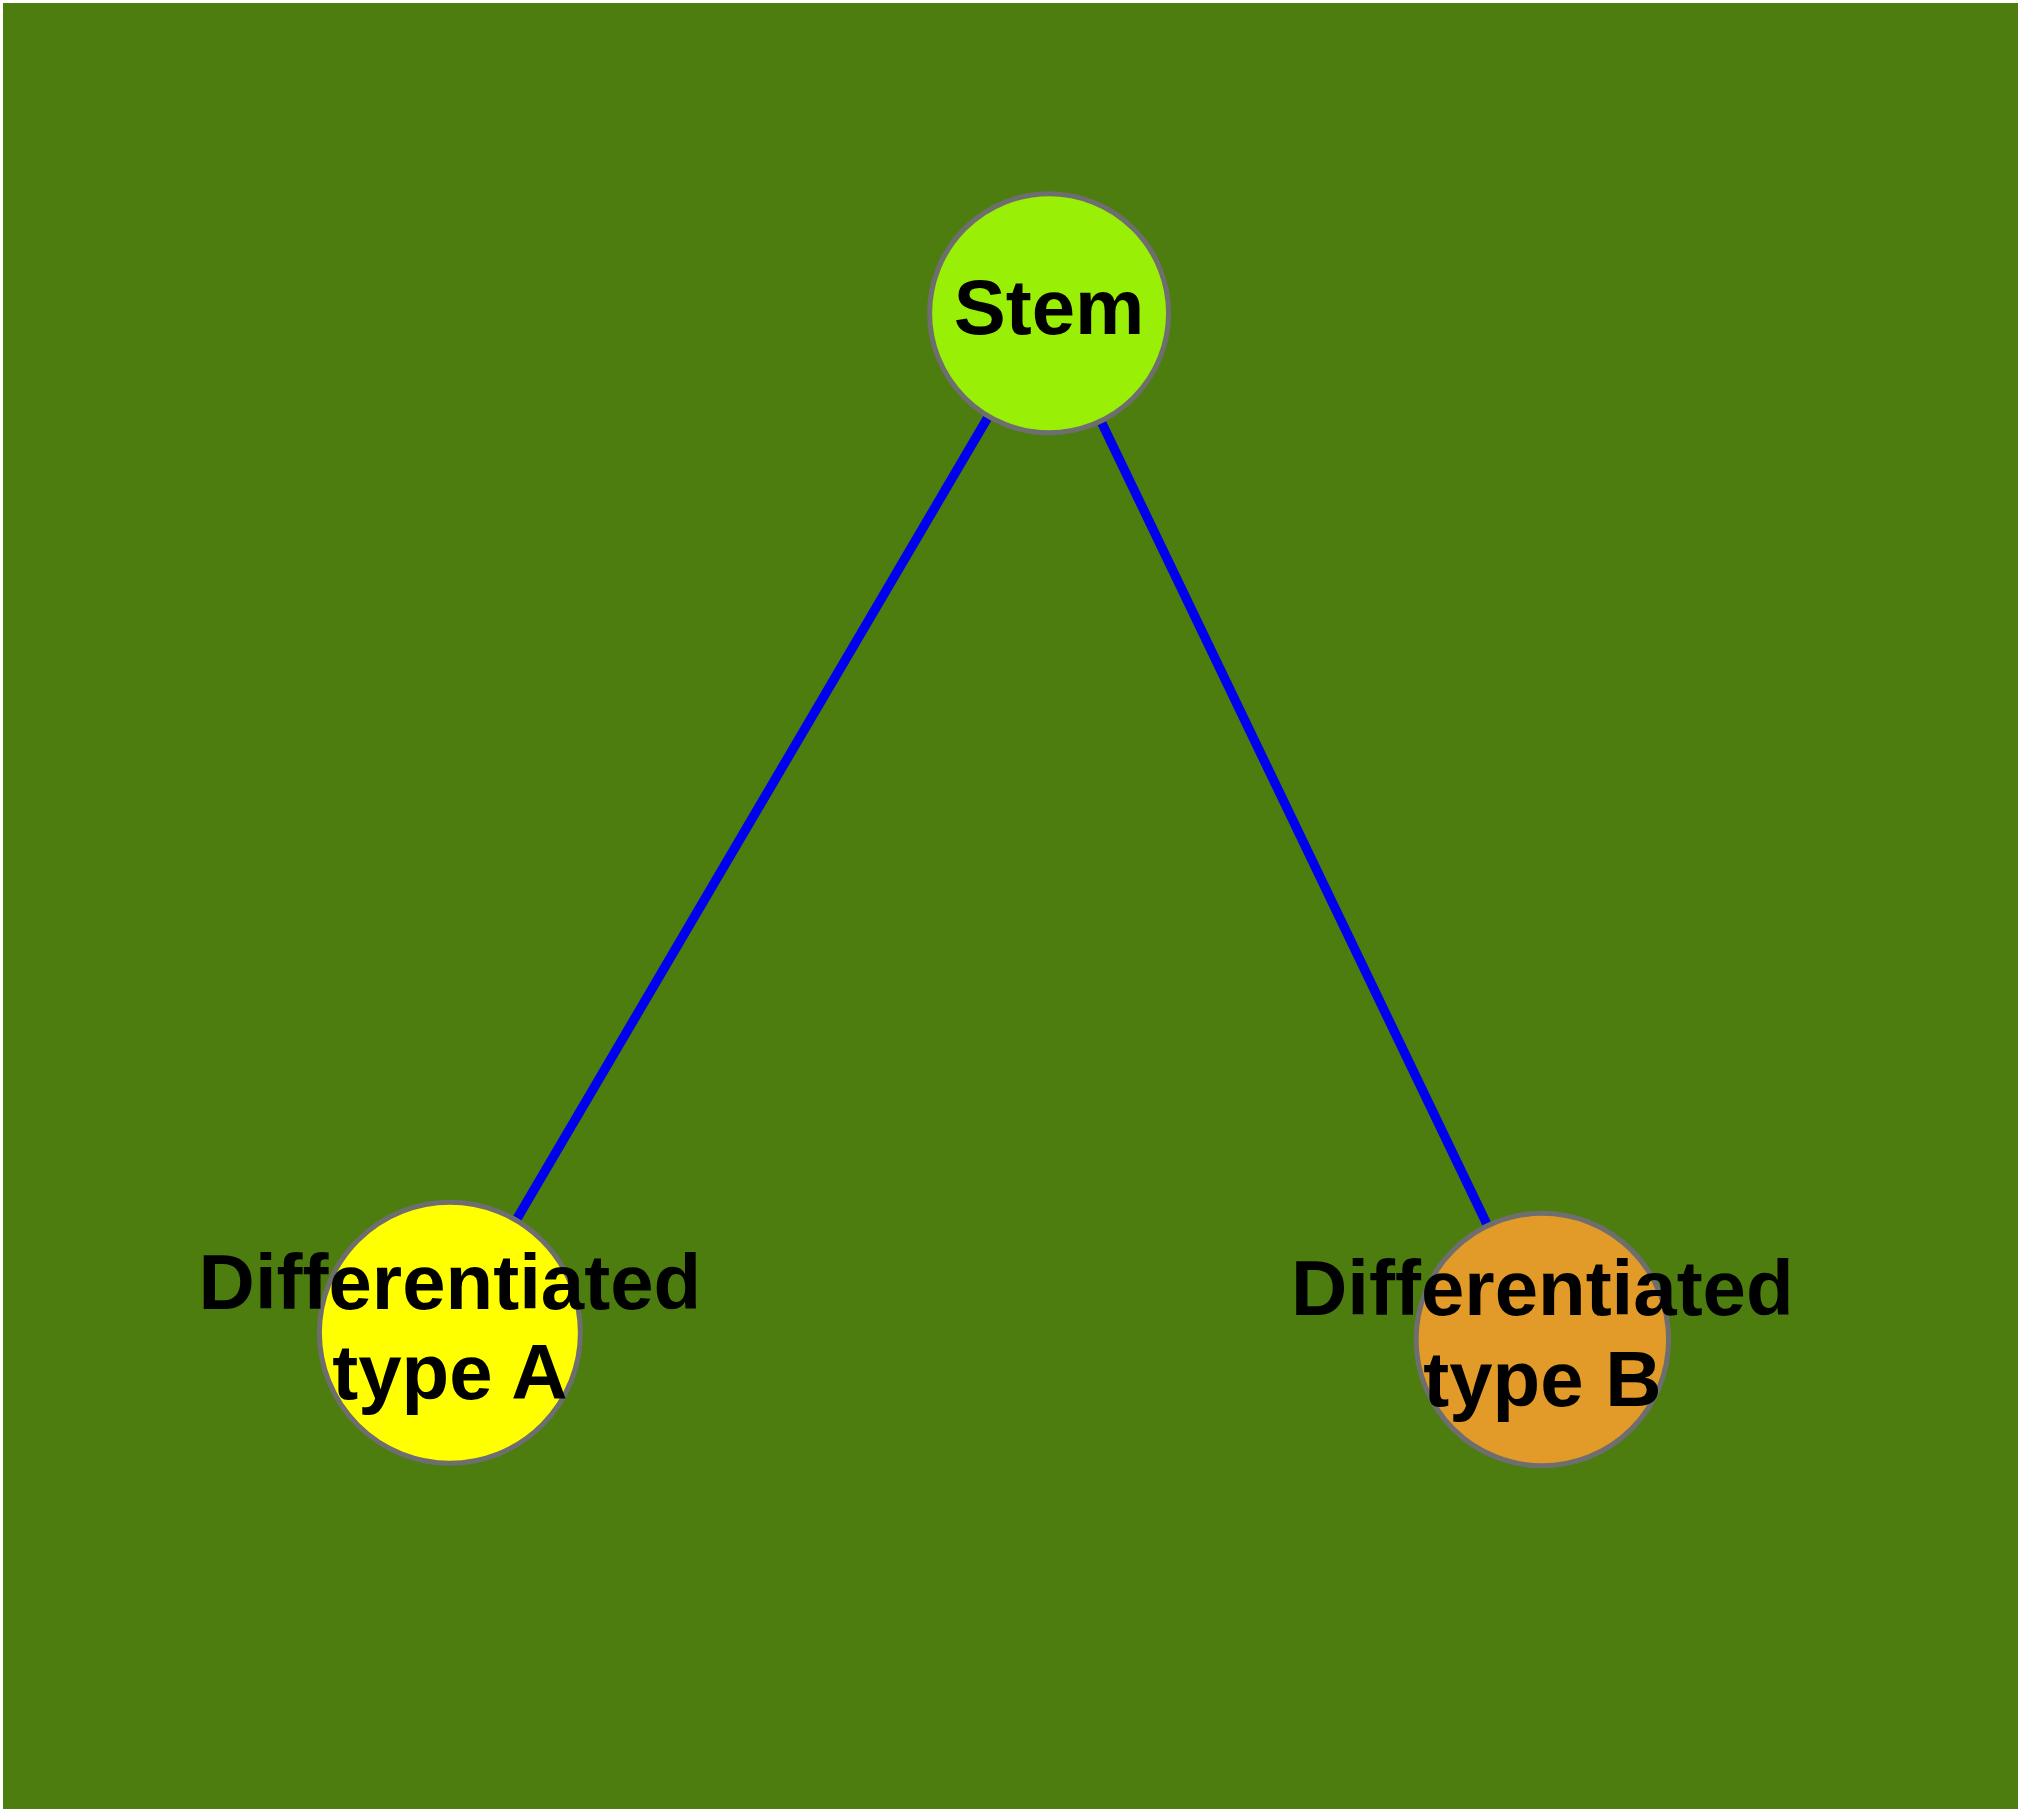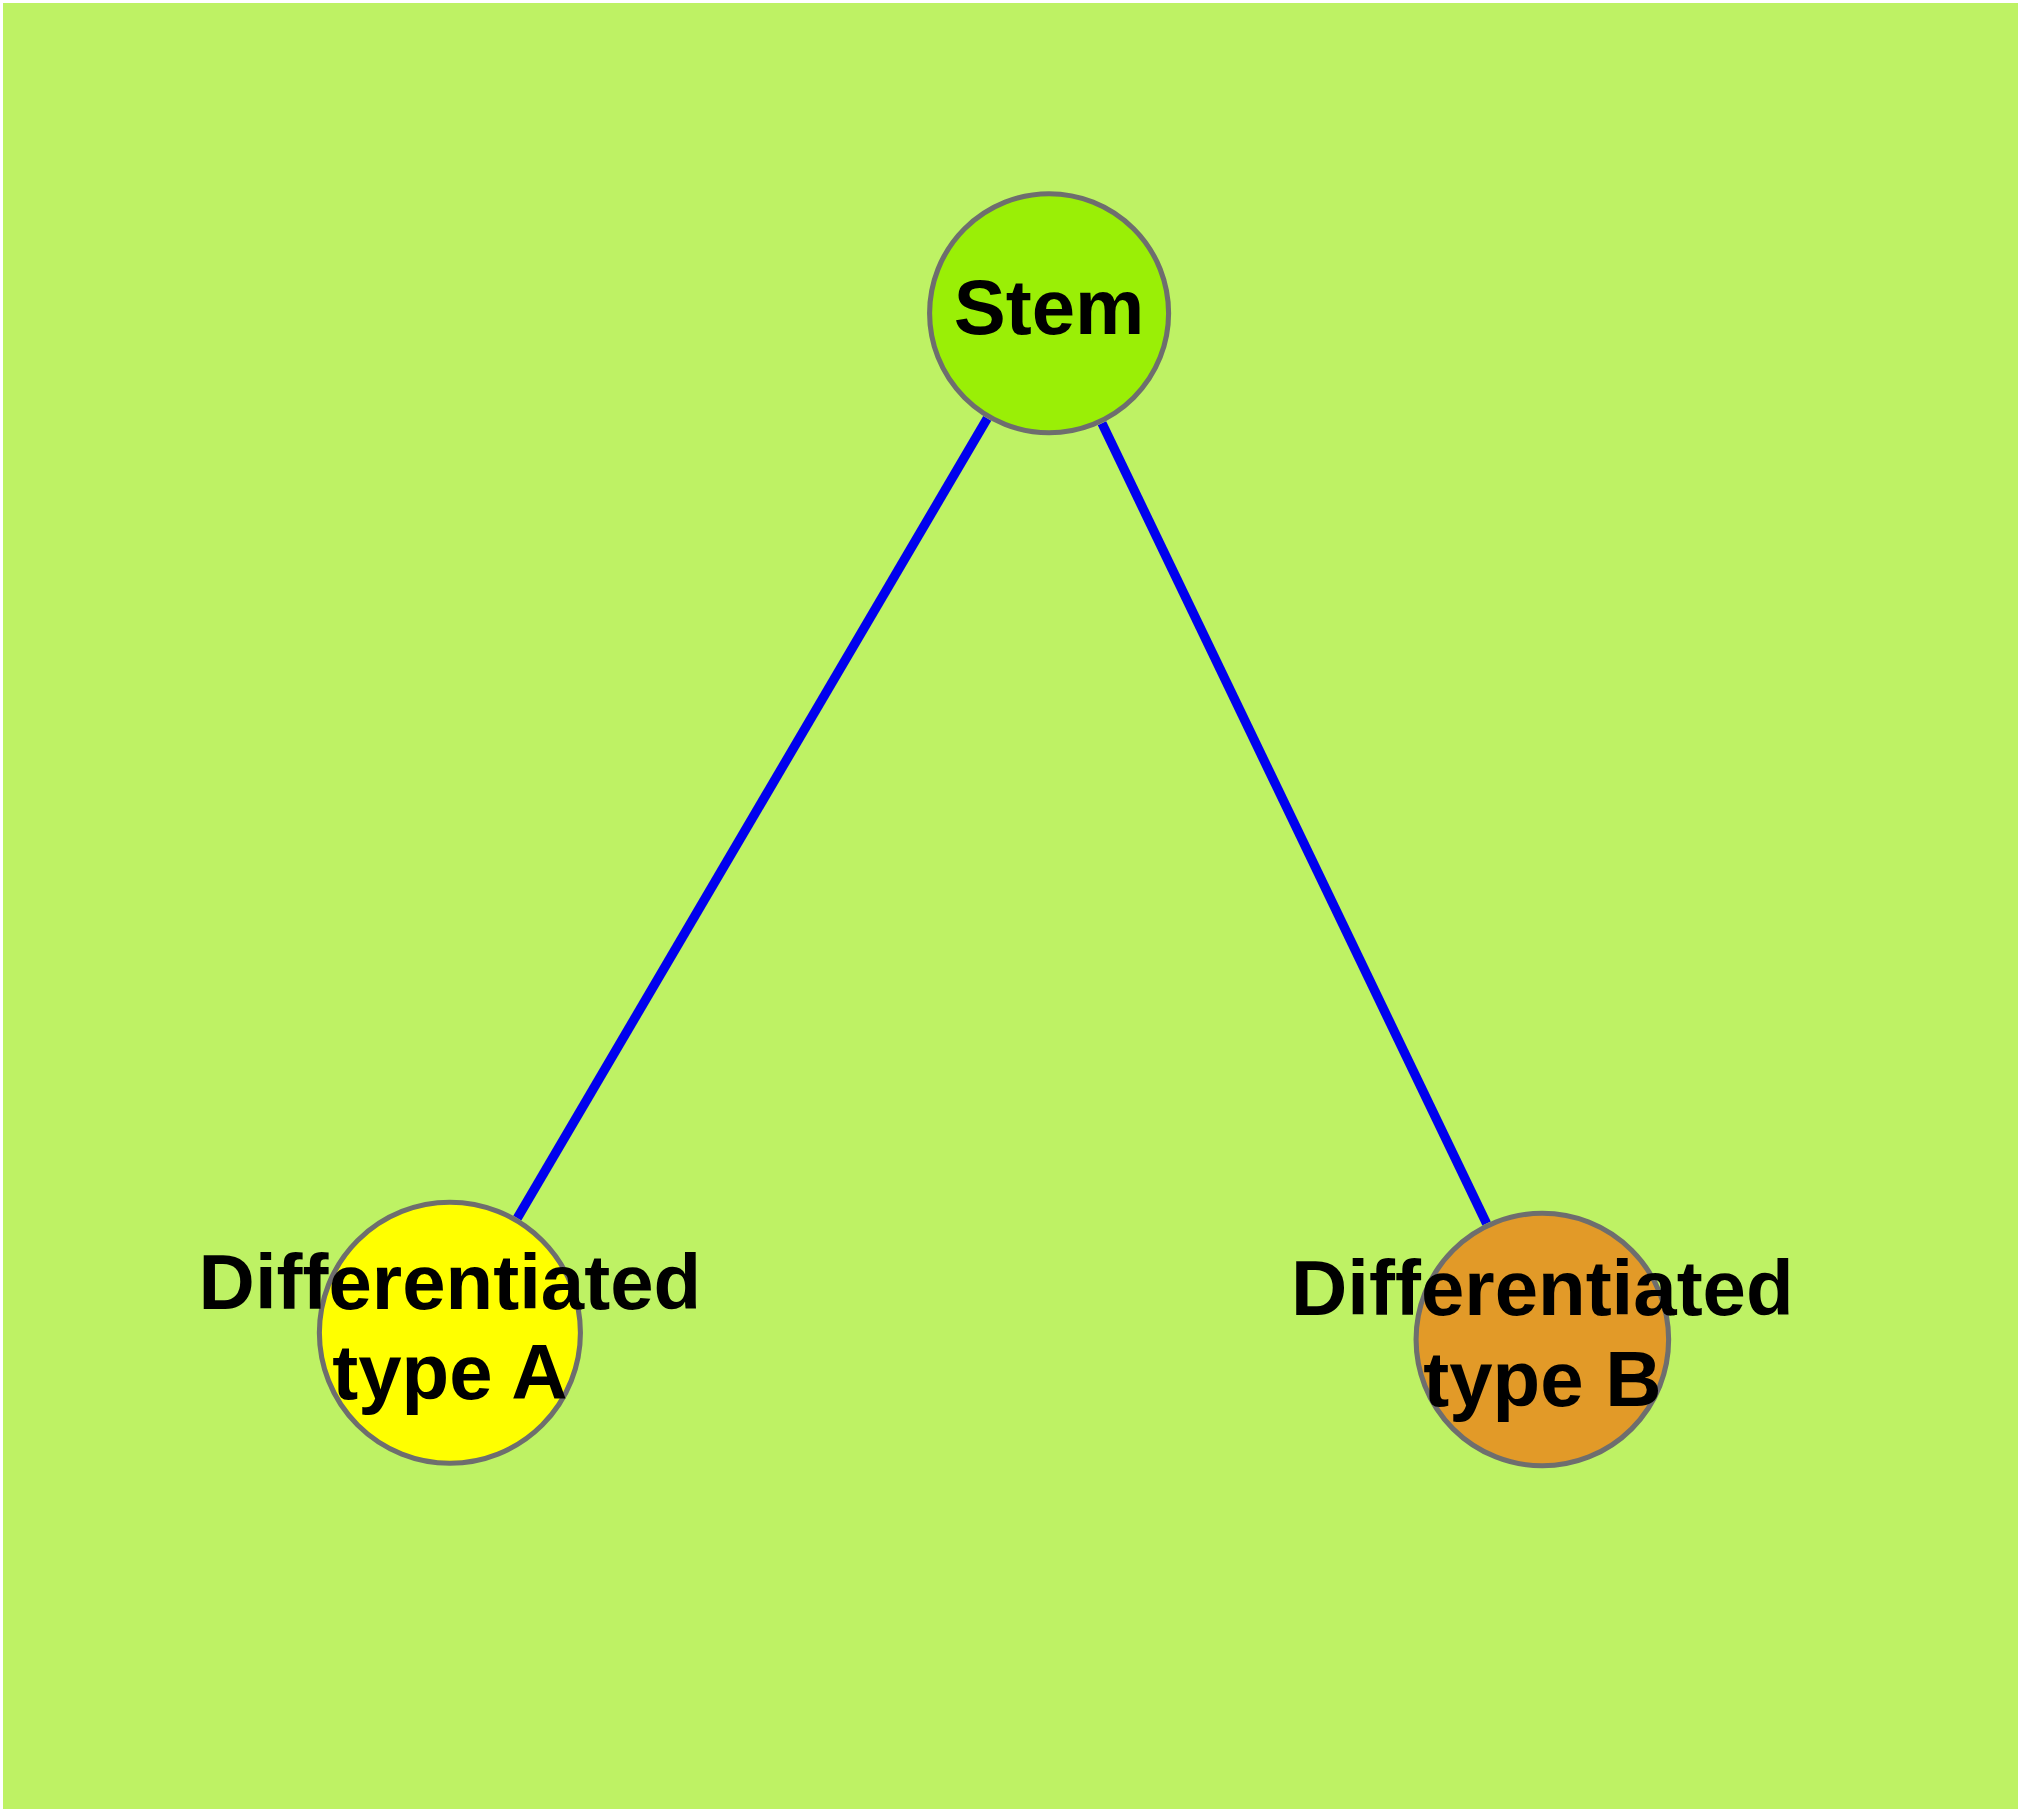--- a/index.html
+++ b/index.html
@@ -40,21 +40,21 @@
     font-family: "Liberation Sans", sans-serif;
     font-weight: bold;
     fill: #000000;
     text-anchor: middle;
     dominant-baseline: middle;
   }
 </style>
 </head>
 <body>
 
-<div id="diagram-canvas" style="background: #bef264;">
+<div id="diagram-canvas" style="background: #4d7c0f;">
   <svg id="graph-svg" viewBox="0 0 2384 2138">
 
     <g>
       <line class="edge-line" id="edge-stem-to-a" x1="1161.0387171300235" y1="490.14769914085105" x2="606.5480653512939" y2="1433.6445224644888" stroke="#0000ee" stroke-width="11"></line>
       <line class="edge-line" id="edge-stem-to-b" x1="1296.3759827839199" y1="495.7892012909399" x2="1750.1586848391955" y2="1440.00028752623" stroke="#0000ee" stroke-width="11"></line>
     </g>
 
     <g>
       <g>
         <circle class="node-circle" id="circle-stem" cx="1234" cy="366" r="141" fill="#9aef06" stroke="#6e6e6e"></circle>

